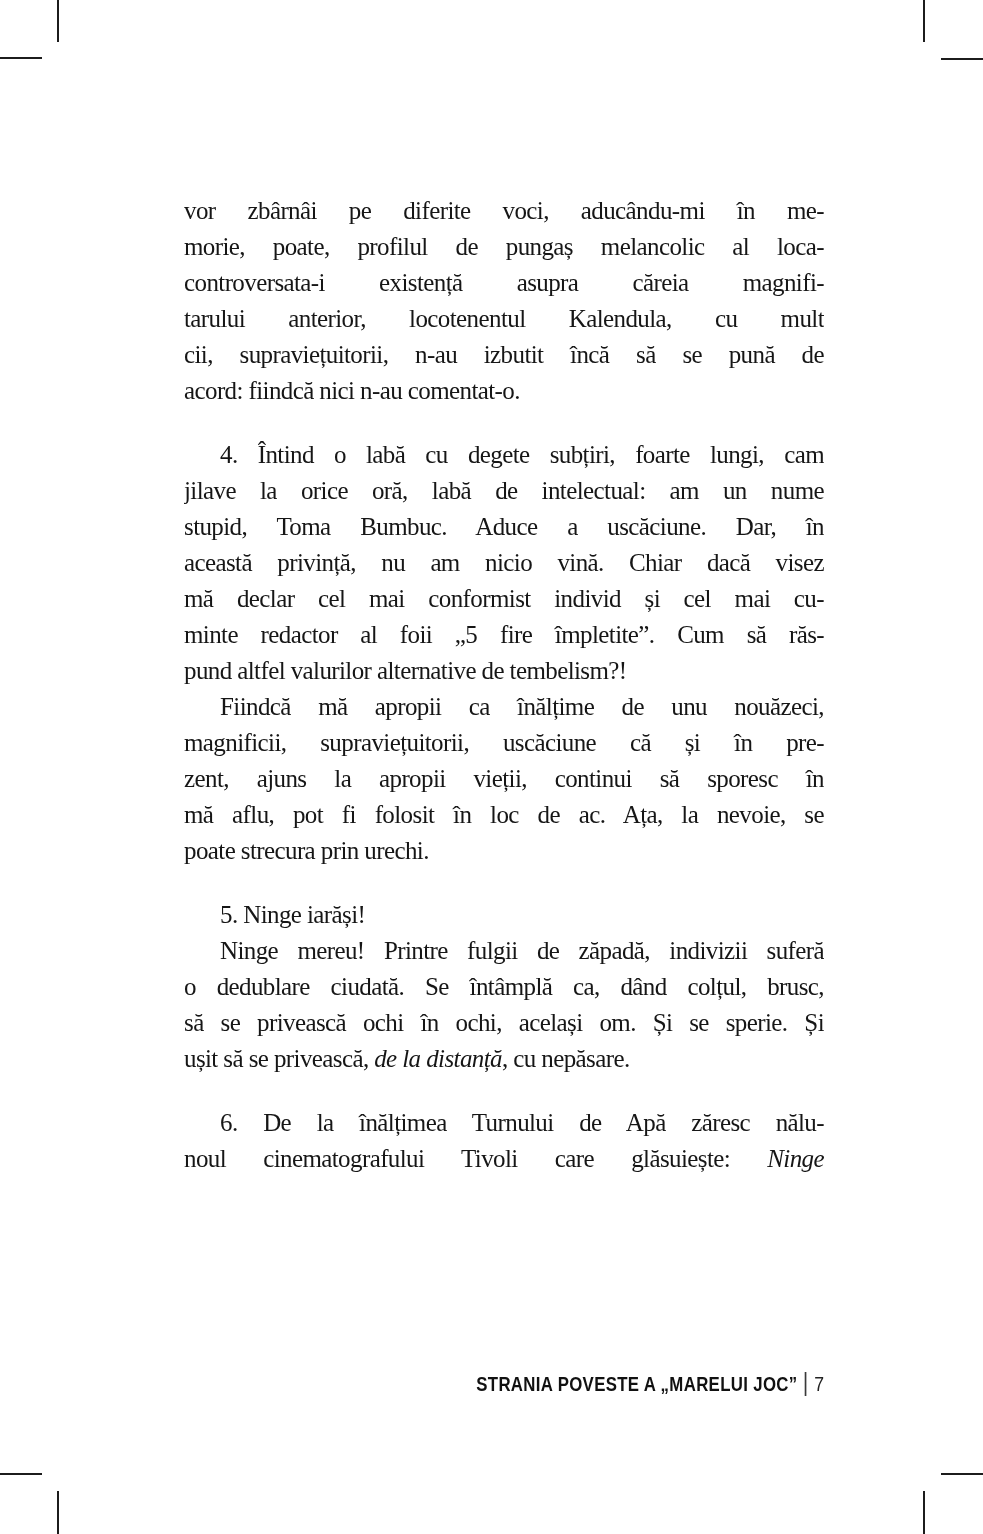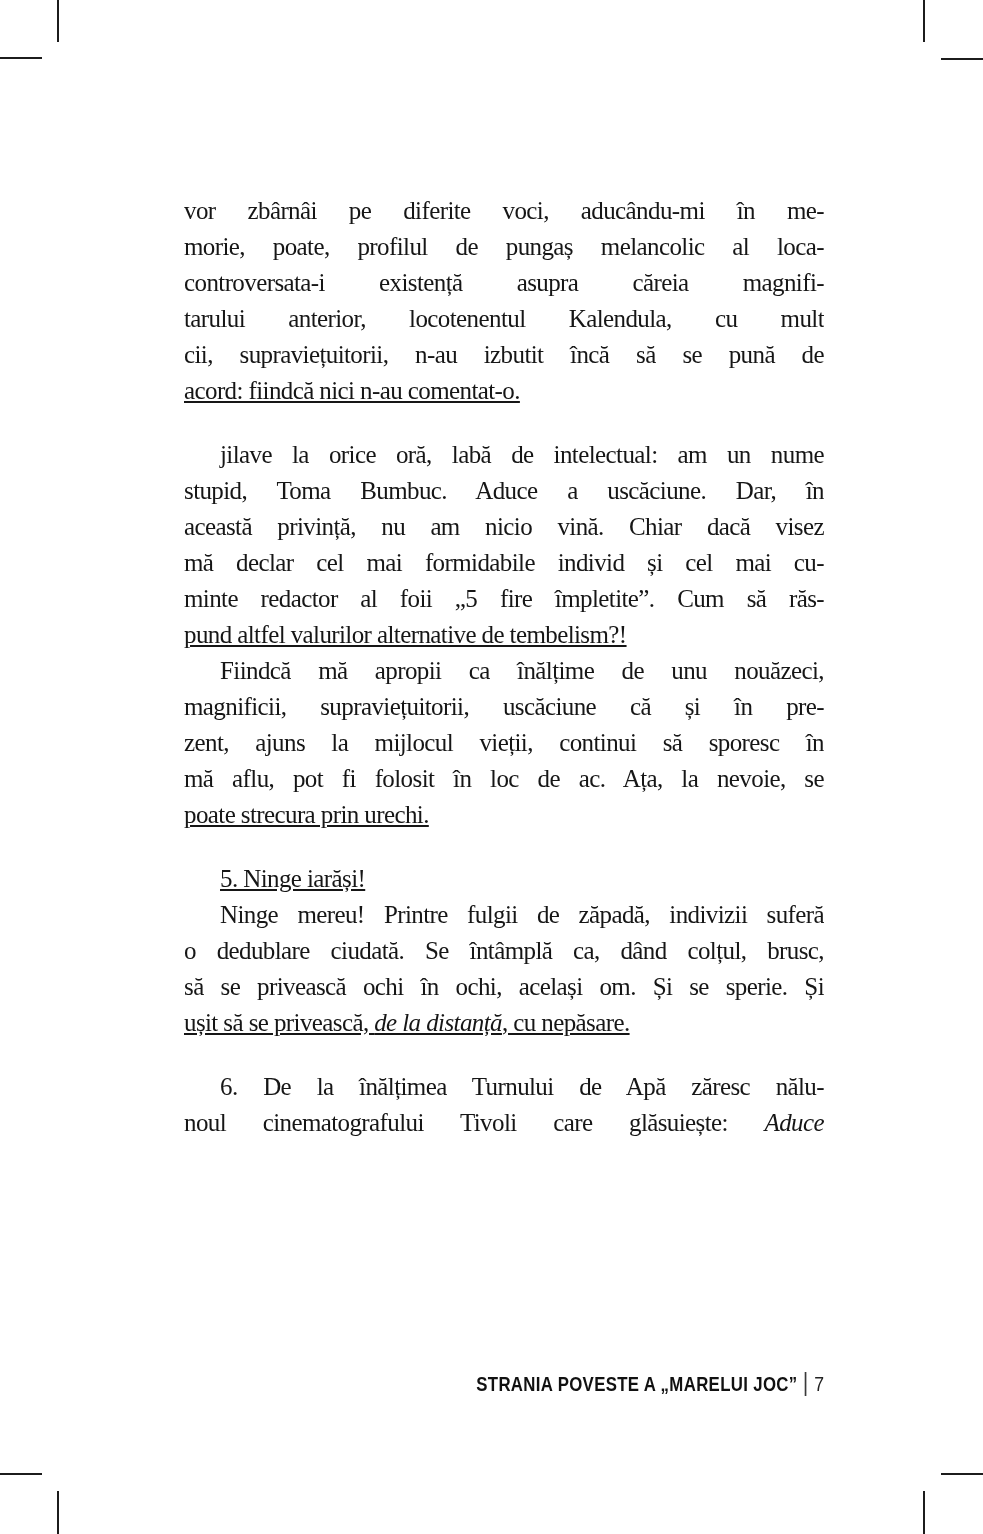--- a/index.html
+++ b/index.html
@@ -33,21 +33,20 @@
   .para { margin: 0; }
   .para.gap { margin-top: 28px; }
   .line {
     height: 36px;
     overflow: hidden;
     text-align: justify;
     text-align-last: justify;
   }
   .line.last {
     text-align-last: auto;
-    text-decoration: underline;
   }
   .para.indent .line:first-child {
     text-indent: 36px;
   }
   
   .footer {
     position: absolute;
     top: 1371px;
     right: 159px;
     display: flex;
@@ -91,46 +90,47 @@
 <div class="text-col">
     <div class="para">
       <div class="line">vor zbârnâi pe diferite voci, aducându-mi în me-</div>
       <div class="line">morie, poate, profilul de pungaș melancolic al loca-</div>
       <div class="line">controversata-i existență asupra căreia magnifi-</div>
       <div class="line">tarului anterior, locotenentul Kalendula, cu mult</div>
       <div class="line">cii, supraviețuitorii, n-au izbutit încă să se pună de</div>
       <div class="line last">acord: fiindcă nici n-au comentat-o.</div>
     </div>
     <div class="para indent gap">
+      <div class="line">4. Întind o labă cu degete subțiri, foarte lungi, cam</div>
       <div class="line">jilave la orice oră, labă de intelectual: am un nume</div>
       <div class="line">stupid, Toma Bumbuc. Aduce a uscăciune. Dar, în</div>
       <div class="line">această privință, nu am nicio vină. Chiar dacă visez</div>
-      <div class="line">mă declar cel mai formidabile individ și cel mai cu-</div>
+      <div class="line">mă declar cel mai conformist individ și cel mai cu-</div>
       <div class="line">minte redactor al foii „5 fire împletite”. Cum să răs-</div>
       <div class="line last">pund altfel valurilor alternative de tembelism?!</div>
     </div>
     <div class="para indent">
       <div class="line">Fiindcă mă apropii ca înălțime de unu nouăzeci,</div>
       <div class="line">magnificii, supraviețuitorii, uscăciune că și în pre-</div>
-      <div class="line">zent, ajuns la mijlocul vieții, continui să sporesc în</div>
+      <div class="line">zent, ajuns la apropii vieții, continui să sporesc în</div>
       <div class="line">mă aflu, pot fi folosit în loc de ac. Ața, la nevoie, se</div>
       <div class="line last">poate strecura prin urechi.</div>
     </div>
     <div class="para indent gap">
       <div class="line last">5. Ninge iarăși!</div>
     </div>
     <div class="para indent">
       <div class="line">Ninge mereu! Printre fulgii de zăpadă, indivizii suferă</div>
       <div class="line">o dedublare ciudată. Se întâmplă ca, dând colțul, brusc,</div>
       <div class="line">să se privească ochi în ochi, același om. Și se sperie. Și</div>
       <div class="line last">ușit să se privească, <i>de la distanță</i>, cu nepăsare.</div>
     </div>
     <div class="para indent gap">
       <div class="line">6. De la înălțimea Turnului de Apă zăresc nălu-</div>
-      <div class="line">noul cinematografului Tivoli care glăsuiește: <i>Aduce</i></div>
+      <div class="line">noul cinematografului Tivoli care glăsuiește: <i>Ninge</i></div>
     </div>
   </div>
 
 <div class="footer">
   <span class="running-title">STRANIA POVESTE A „MARELUI JOC”</span>
   <span class="divider"></span>
   <span class="page-num">7</span>
 </div>
 
 </body></html>

